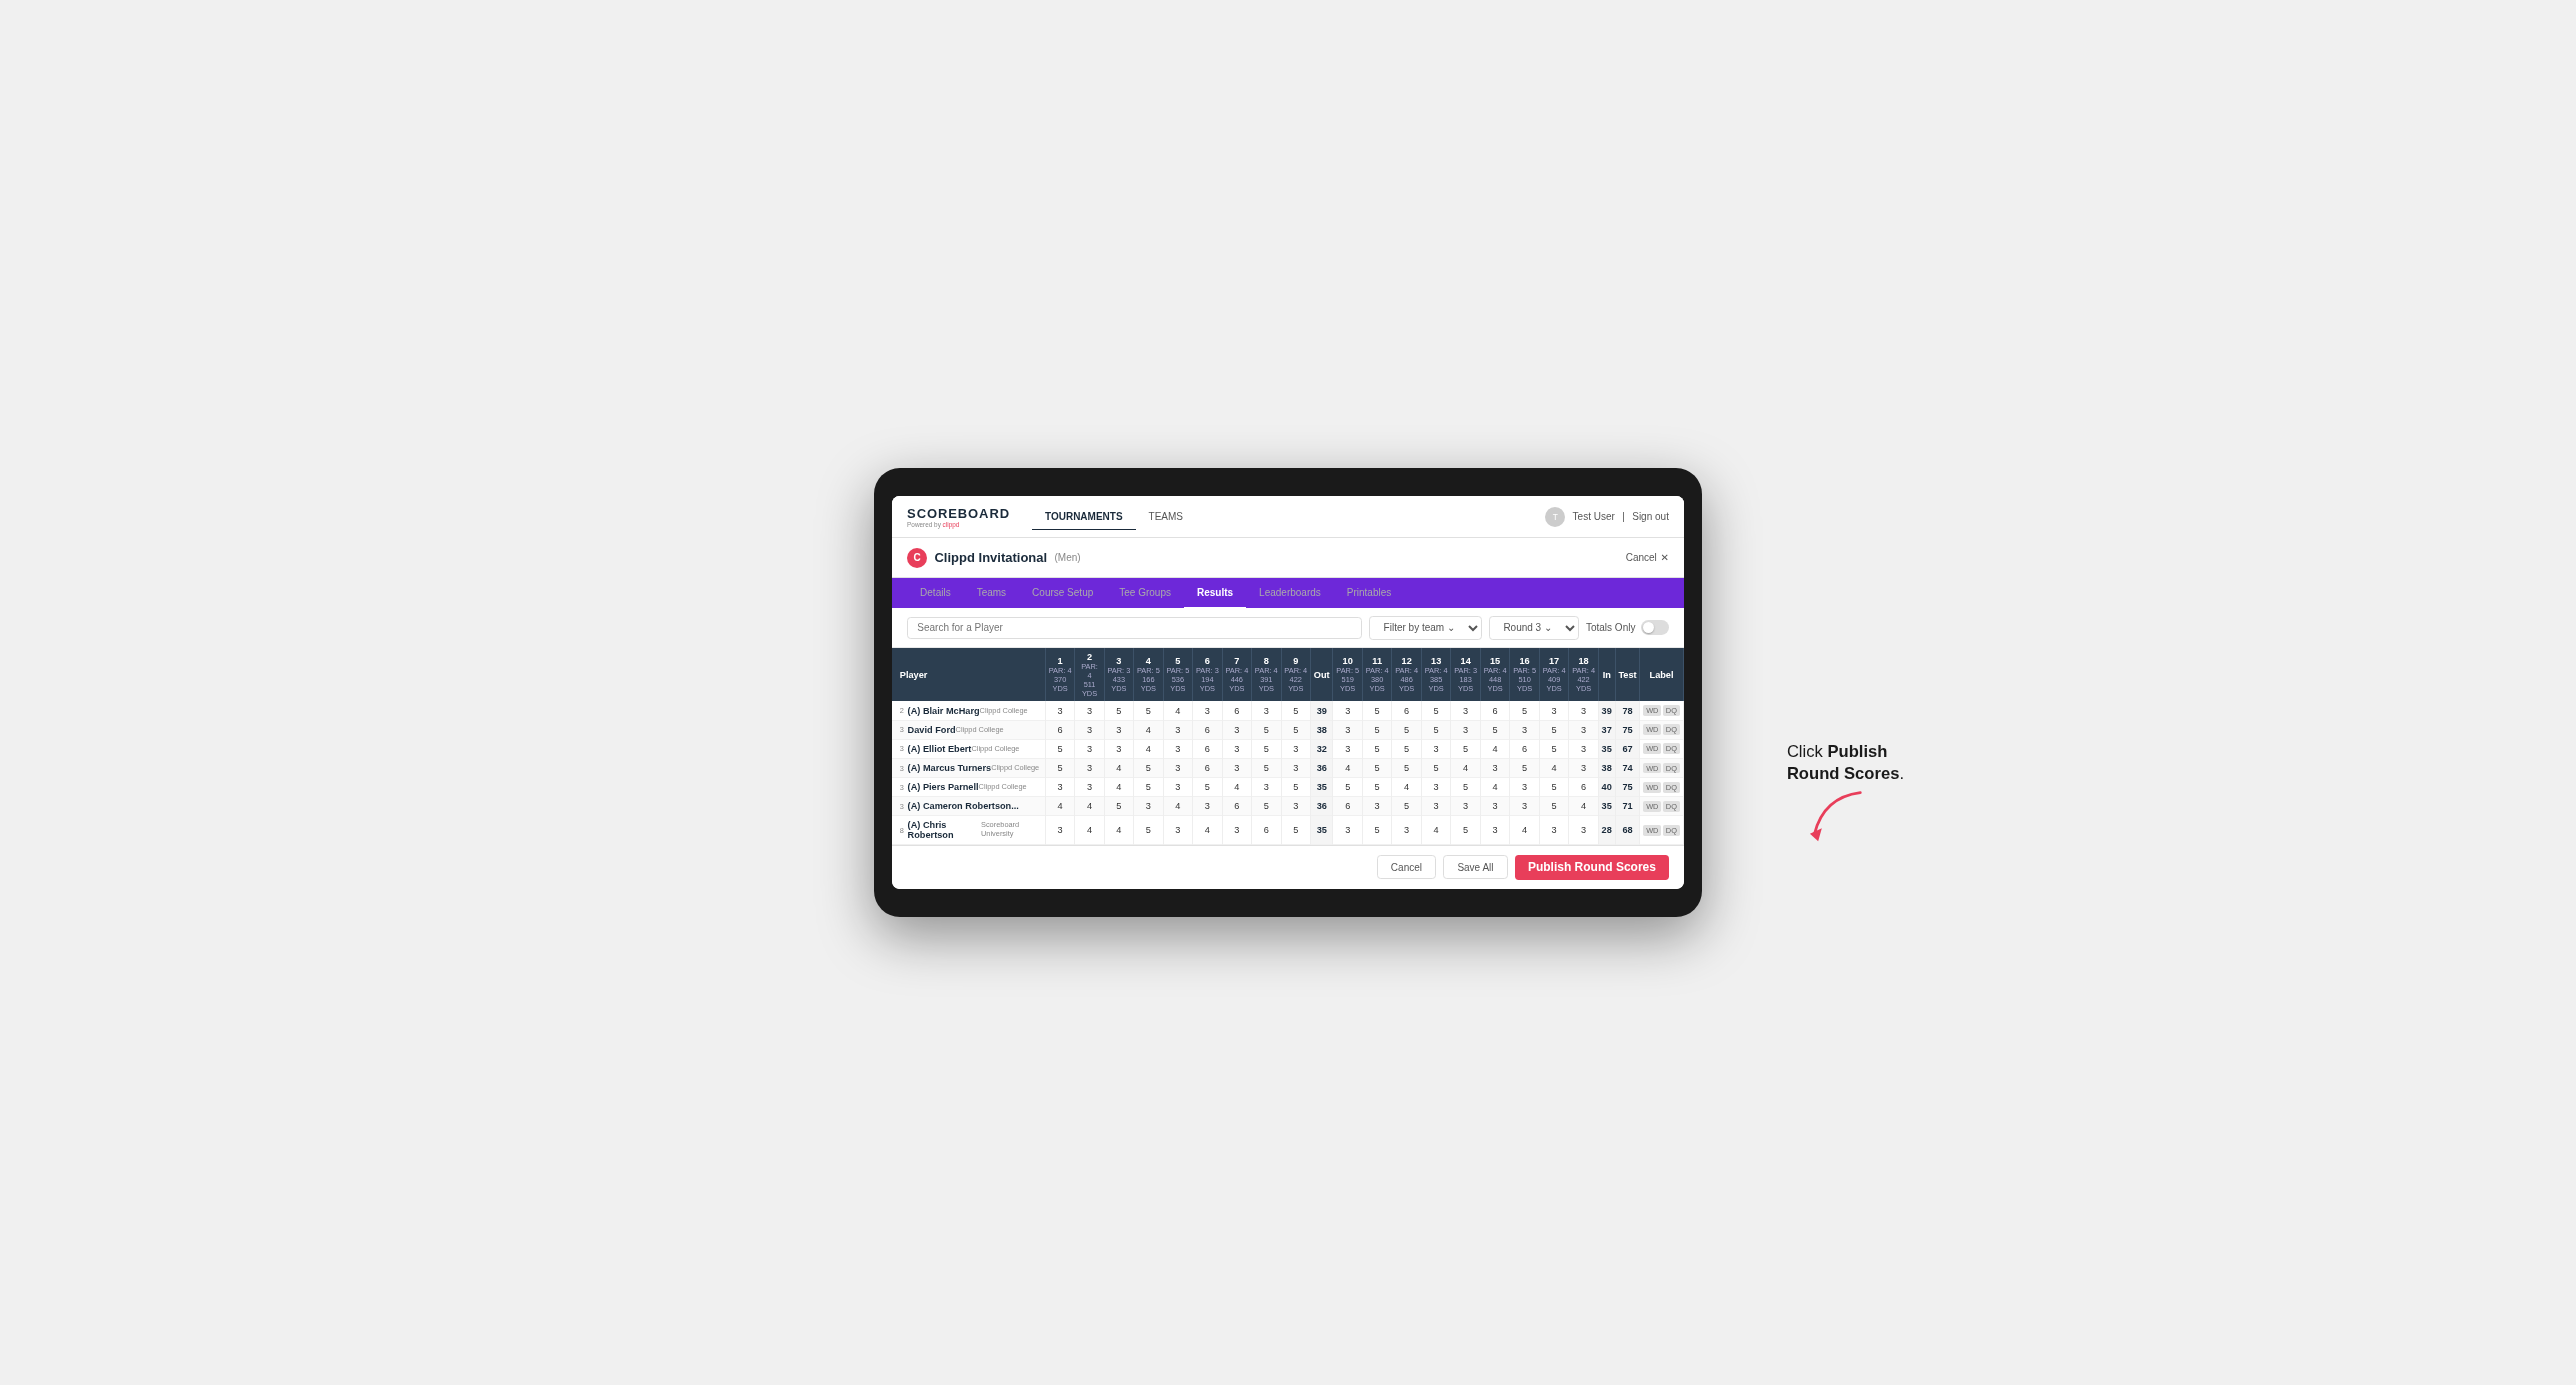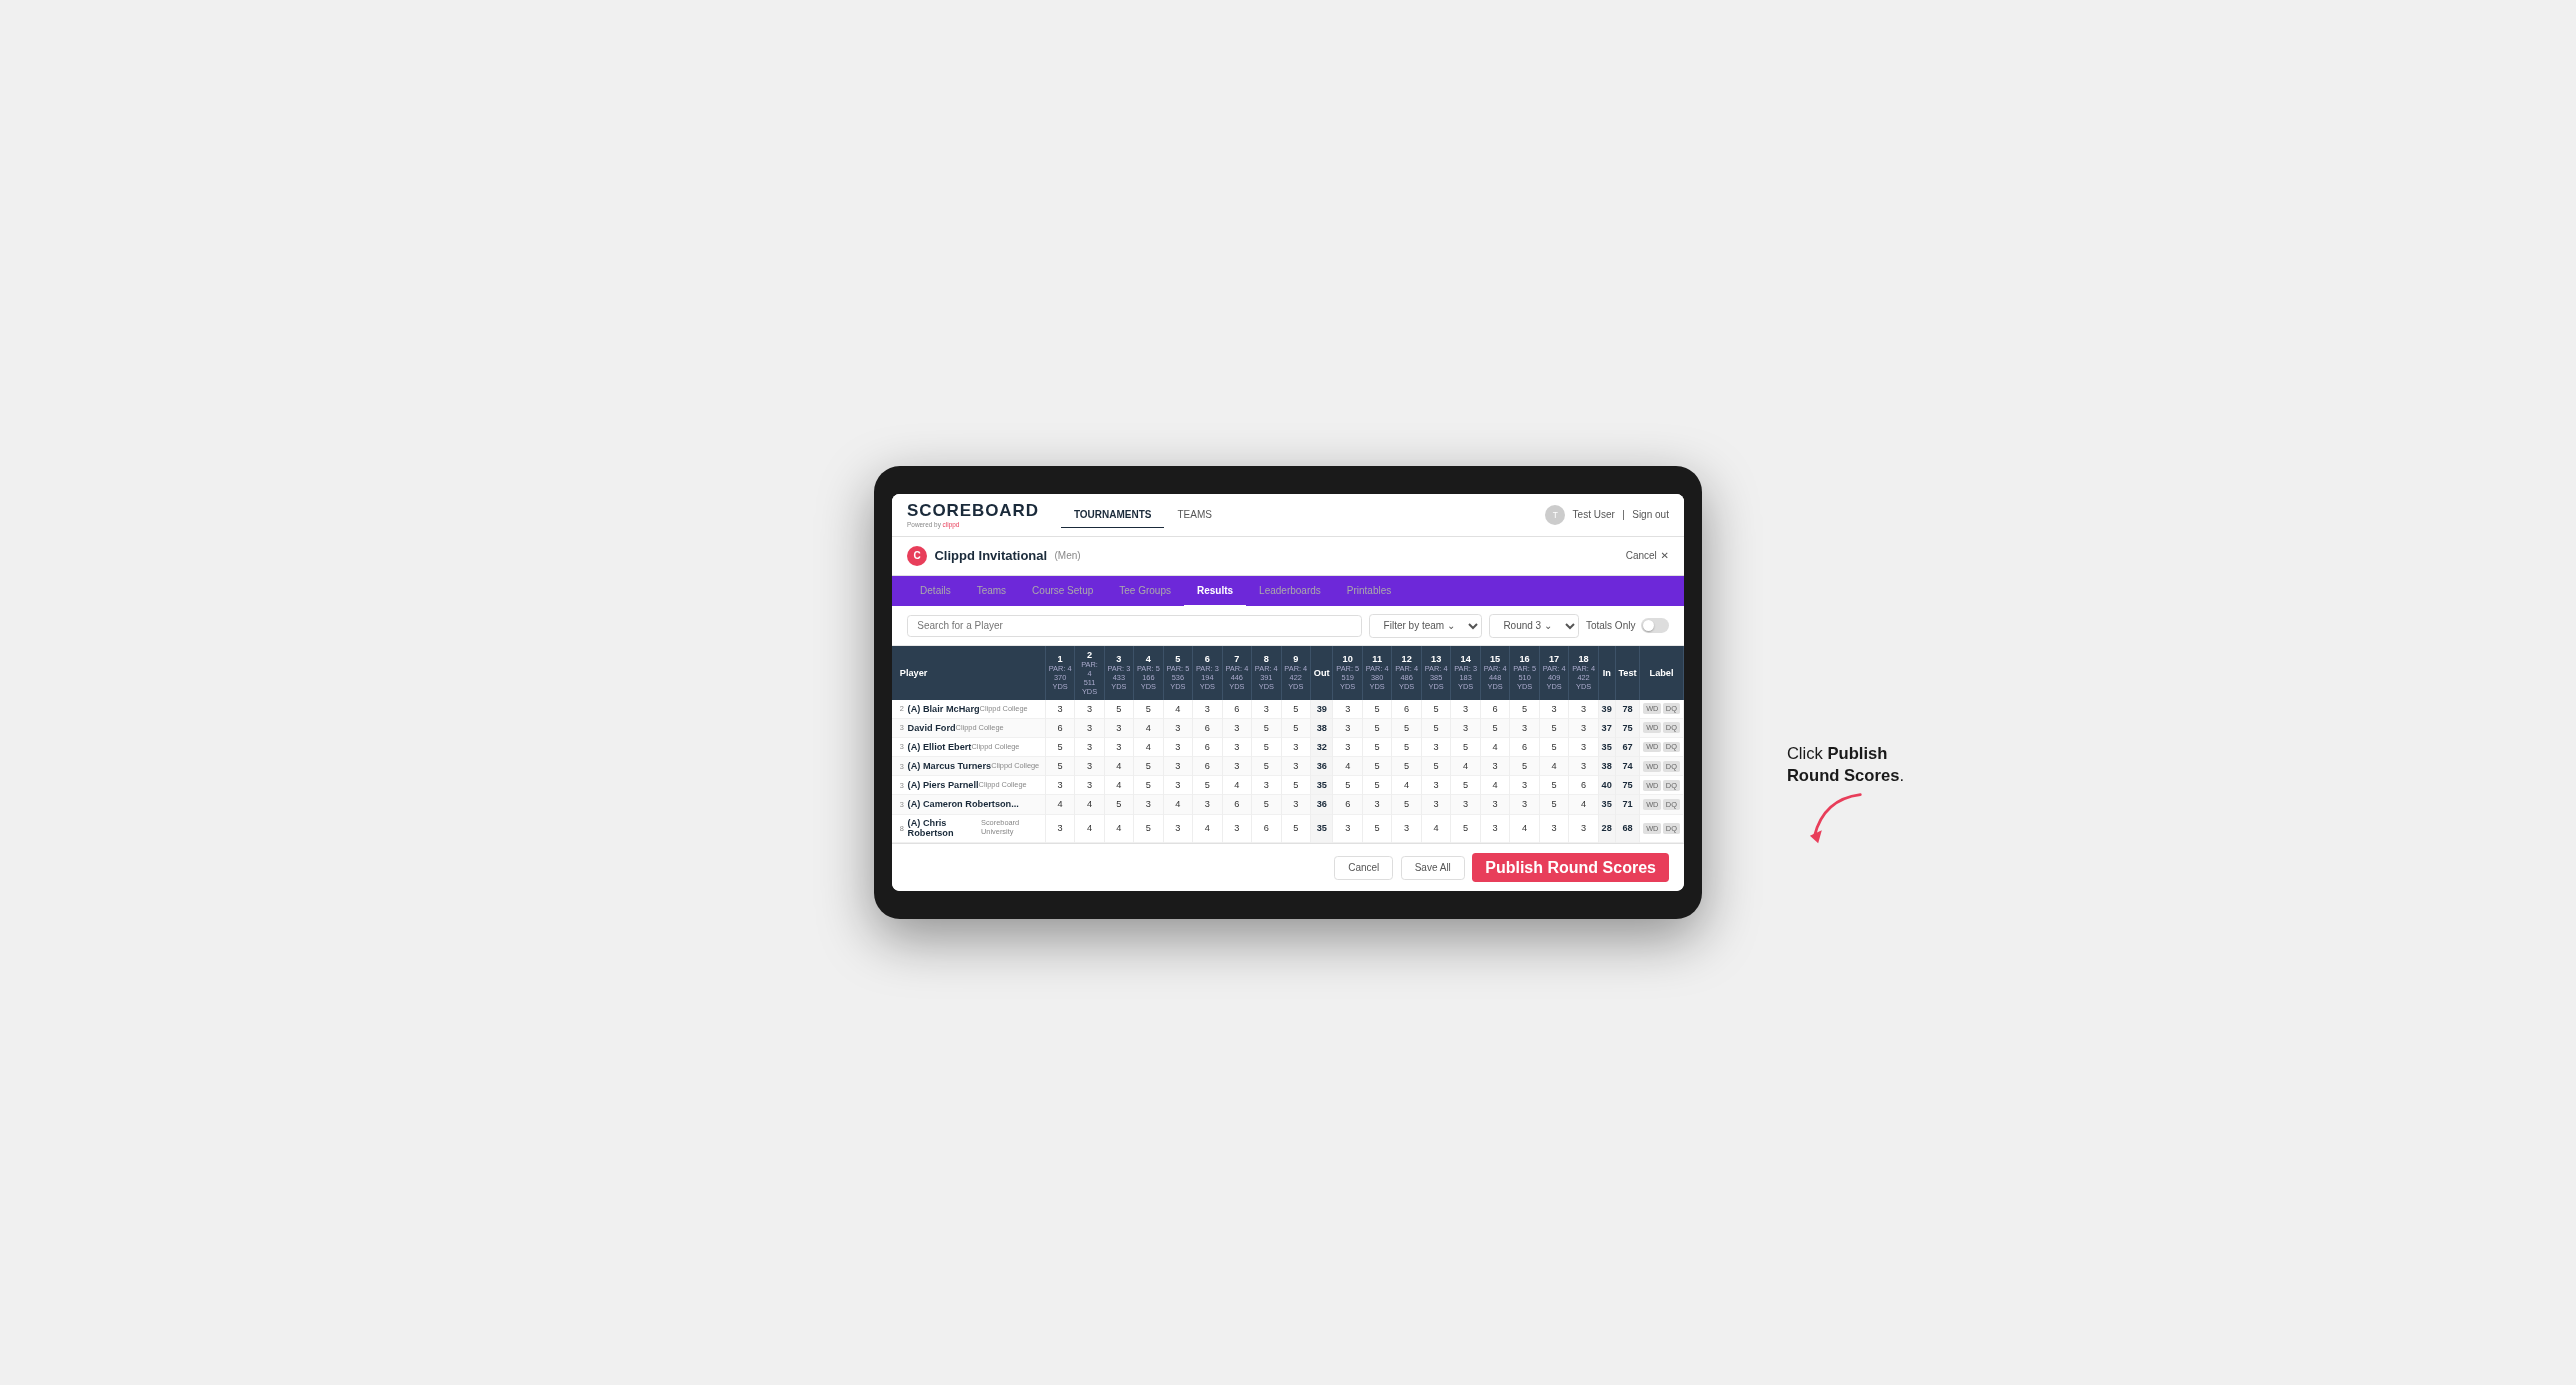--- a/index.html
+++ b/index.html
@@ -34,21 +34,21 @@
       align-items: center;
       padding: 7.4px 14.7px;
       border-bottom: 0.9px solid #e0e0e0;
     }
     .logo-area {
       display: flex;
       flex-direction: column;
       margin-right: 22px;
     }
     .logo-text {
-      font-size: 17px;
+      font-size: 13px;
       font-weight: 800;
       color: #1a2a3a;
       letter-spacing: 0.9px;
     }
     .logo-sub {
       font-size: 6.4px;
       color: #888;
     }
     .logo-sub span { color: #e83e5a; }
     .nav-links {
@@ -315,21 +315,21 @@
       border-radius: 3.7px;
       font-size: 10px;
       color: #555;
       cursor: pointer;
     }
     .btn-publish {
       padding: 5.5px 13px;
       background: #e83e5a;
       border: none;
       border-radius: 3.7px;
-      font-size: 16px;
+      font-size: 12px;
       color: #fff;
       font-weight: 600;
       cursor: pointer;
     }
     
     .annotation {
       position: absolute;
       right: -202px;
       bottom: 74px;
       display: flex;

